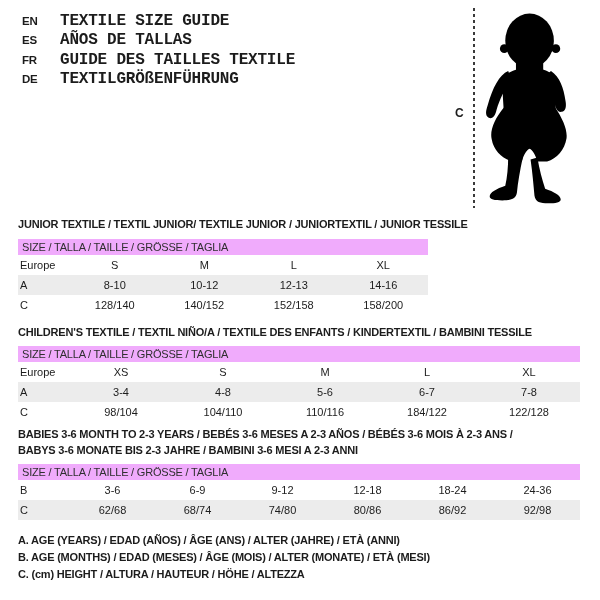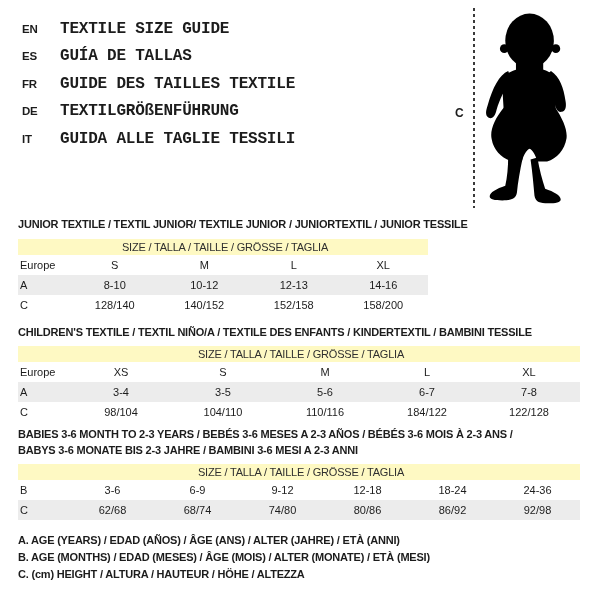--- a/index.html
+++ b/index.html
@@ -6,21 +6,21 @@
   body {
     width:600px; height:600px; background:#ffffff;
     font-family:"Liberation Sans", sans-serif;
     color:#1c1c1c; position:relative; overflow:hidden;
     -webkit-font-smoothing:antialiased;
   }
   .abs { position:absolute; }
 
   
   .lang-list { left:22px; top:12px; }
-  .lang-row { display:flex; line-height:19.4px;margin-top:8px; }
+  .lang-row { display:flex; line-height:19.4px; }
   .lang-code { width:38px; font-weight:bold; font-size:11.5px; letter-spacing:-0.2px; }
   .lang-title { font-weight:bold; font-size:16px; letter-spacing:-0.2px;font-family:Liberation Mono, monospace; }
 
   
   .measure-line {
     left:473px; top:8px; width:2px; height:200px;
     background:repeating-linear-gradient(to bottom, #3a3a3a 0 3px, transparent 3px 6px);
   }
   .measure-label { left:455px; top:106px; font-weight:bold; font-size:12px; }
   .silhouette { left:479px; top:8px; }
@@ -30,52 +30,48 @@
 
   
   table { border-collapse:collapse; table-layout:fixed; position:absolute; left:18px; }
   td {
     font-size:11px; height:20px; padding:0; margin:0;
     text-align:center; vertical-align:middle; color:#1c1c1c;
     overflow:hidden; white-space:nowrap;
   }
   td.row-label { text-align:left; padding-left:2px; }
   tr.band td {
-    background:#fef9c3; text-align:center; padding-left:4px;
+    background:#f0abfc; text-align:left; padding-left:4px;
     height:16px; color:#2f2f2f; font-size:11px; letter-spacing:-0.2px;
   }
   tr.shaded td { background:#ececec; }
 
   
   .footnotes { left:18px; top:532px; }
   .footnote { font-weight:bold; font-size:11px; letter-spacing:-0.2px; line-height:17px; white-space:nowrap; }
 </style>
 </head>
 <body>
 
 <div class="abs lang-list">
   <div class="lang-row">
     <span class="lang-code">EN</span>
     <span class="lang-title">TEXTILE SIZE GUIDE</span>
   </div>
   <div class="lang-row">
     <span class="lang-code">ES</span>
-    <span class="lang-title">GUÍA DE TALLAS</span>
+    <span class="lang-title">AÑOS DE TALLAS</span>
   </div>
   <div class="lang-row">
     <span class="lang-code">FR</span>
     <span class="lang-title">GUIDE DES TAILLES TEXTILE</span>
   </div>
   <div class="lang-row">
     <span class="lang-code">DE</span>
     <span class="lang-title">TEXTILGRÖßENFÜHRUNG</span>
-  </div>
-  <div class="lang-row">
-    <span class="lang-code">IT</span>
-    <span class="lang-title">GUIDA ALLE TAGLIE TESSILI</span>
   </div>
 </div>
 
 <div class="abs measure-line"></div>
 <div class="abs measure-label">C</div>
 
 <svg class="abs silhouette" width="107" height="198" viewBox="0 0 110 200" xmlns="http://www.w3.org/2000/svg">
   <g fill="#000000">
 
     <ellipse cx="52" cy="32" rx="25" ry="28"></ellipse>
@@ -155,21 +151,21 @@
     <td class="row-label">Europe</td>
     <td>XS</td>
     <td>S</td>
     <td>M</td>
     <td>L</td>
     <td>XL</td>
   </tr>
   <tr class="shaded">
     <td class="row-label">A</td>
     <td>3-4</td>
-    <td>3-5</td>
+    <td>4-8</td>
     <td>5-6</td>
     <td>6-7</td>
     <td>7-8</td>
   </tr>
   <tr>
     <td class="row-label">C</td>
     <td>98/104</td>
     <td>104/110</td>
     <td>110/116</td>
     <td>184/122</td>

